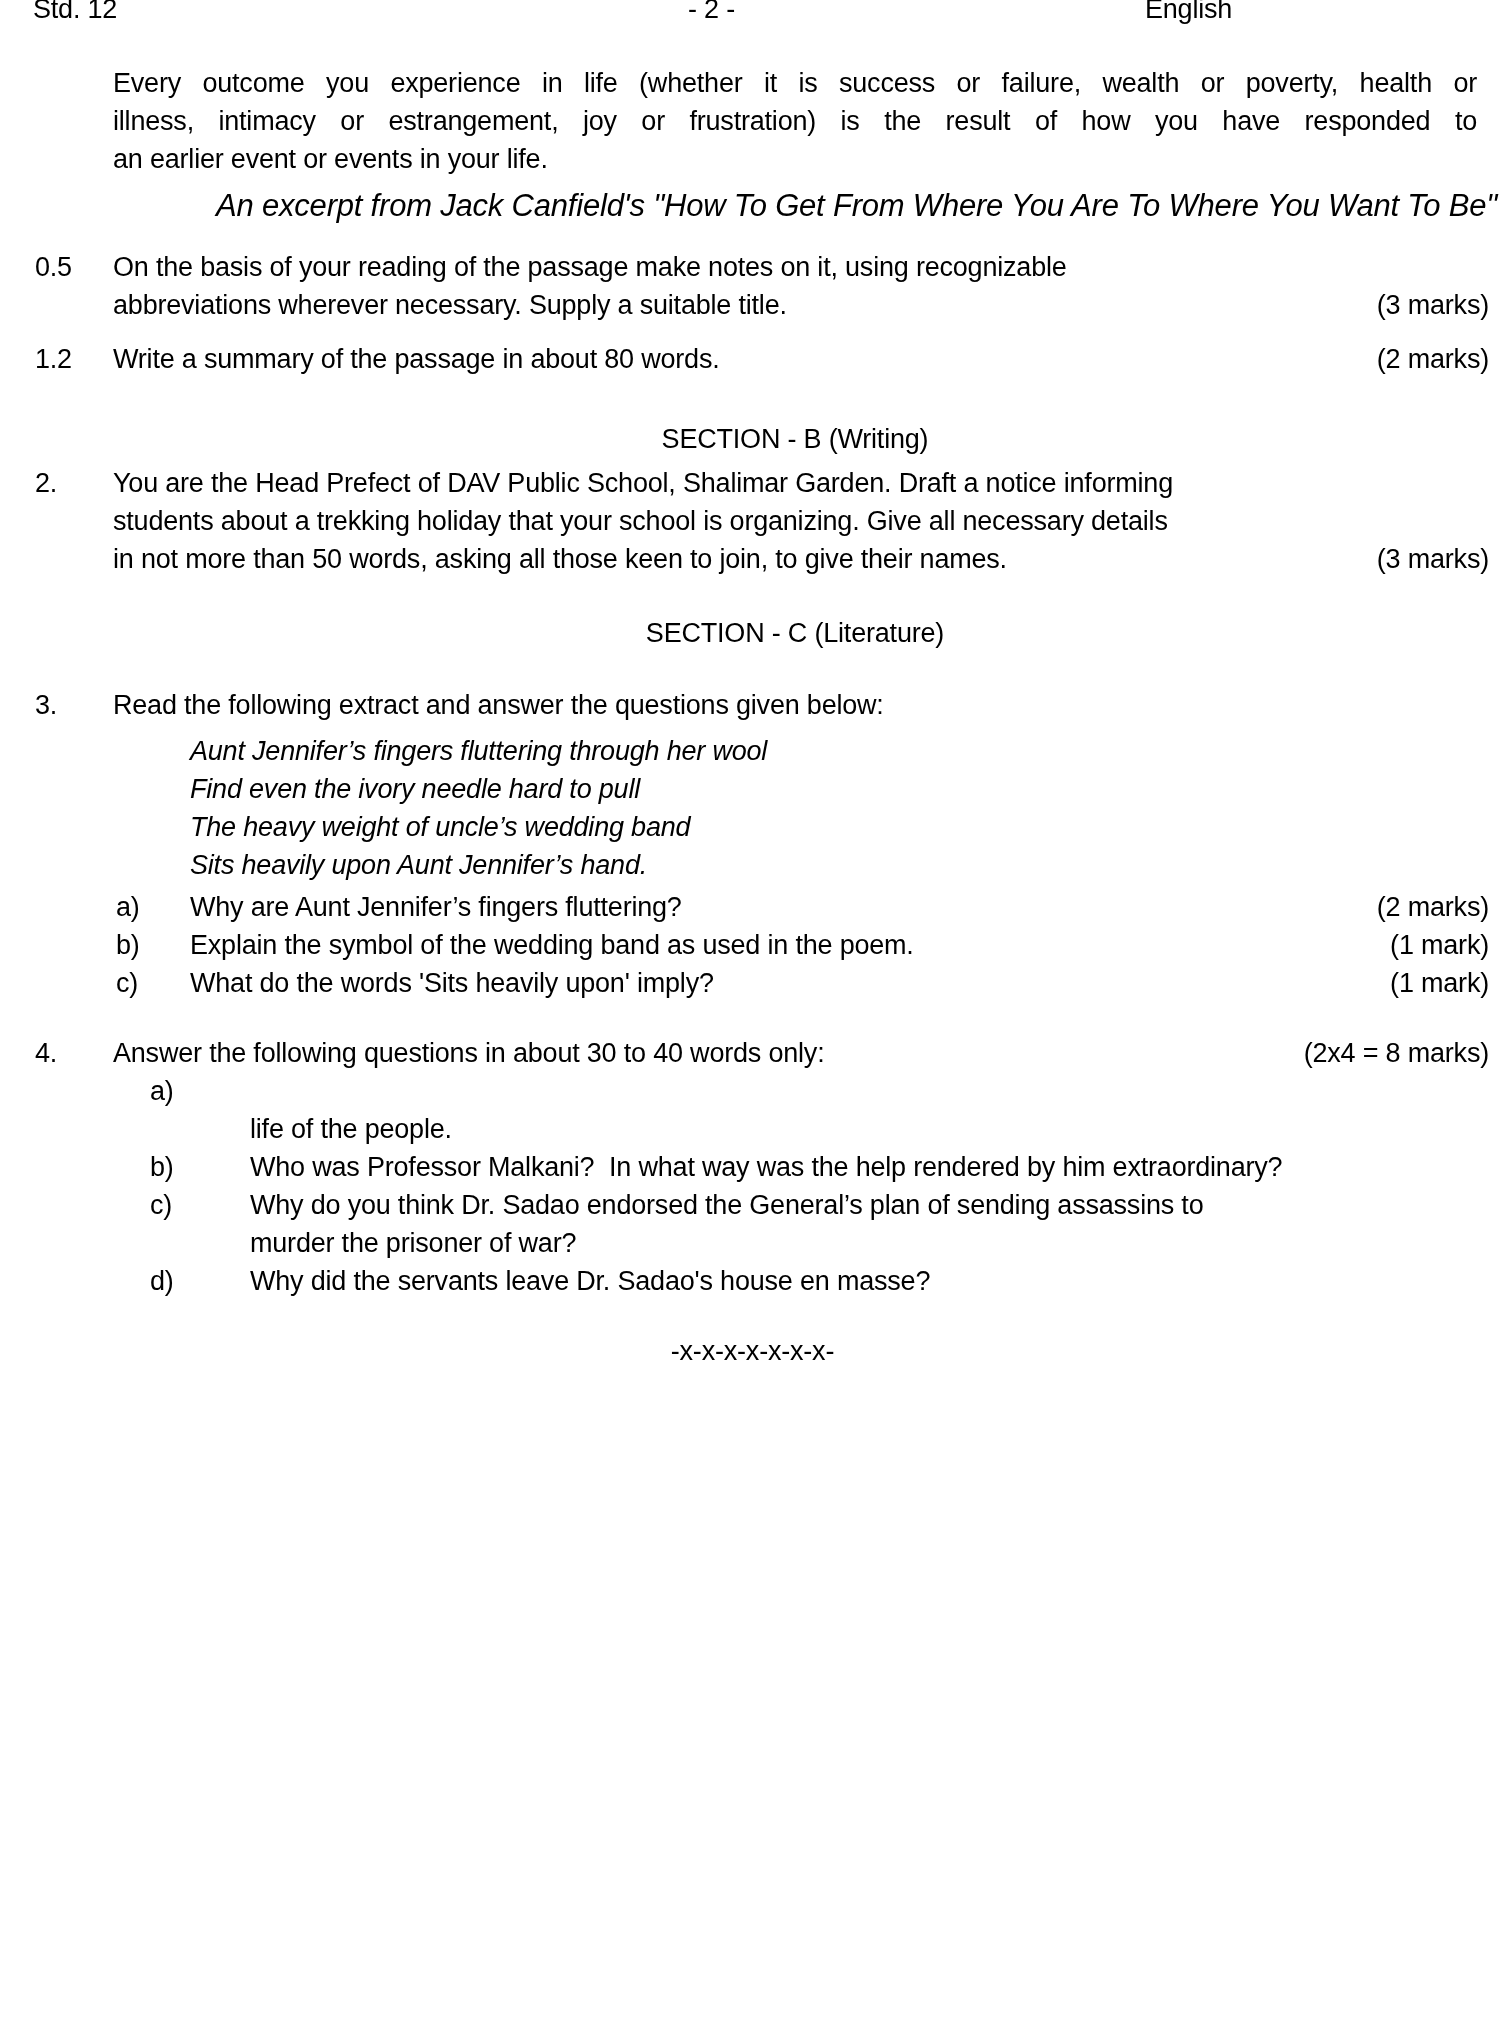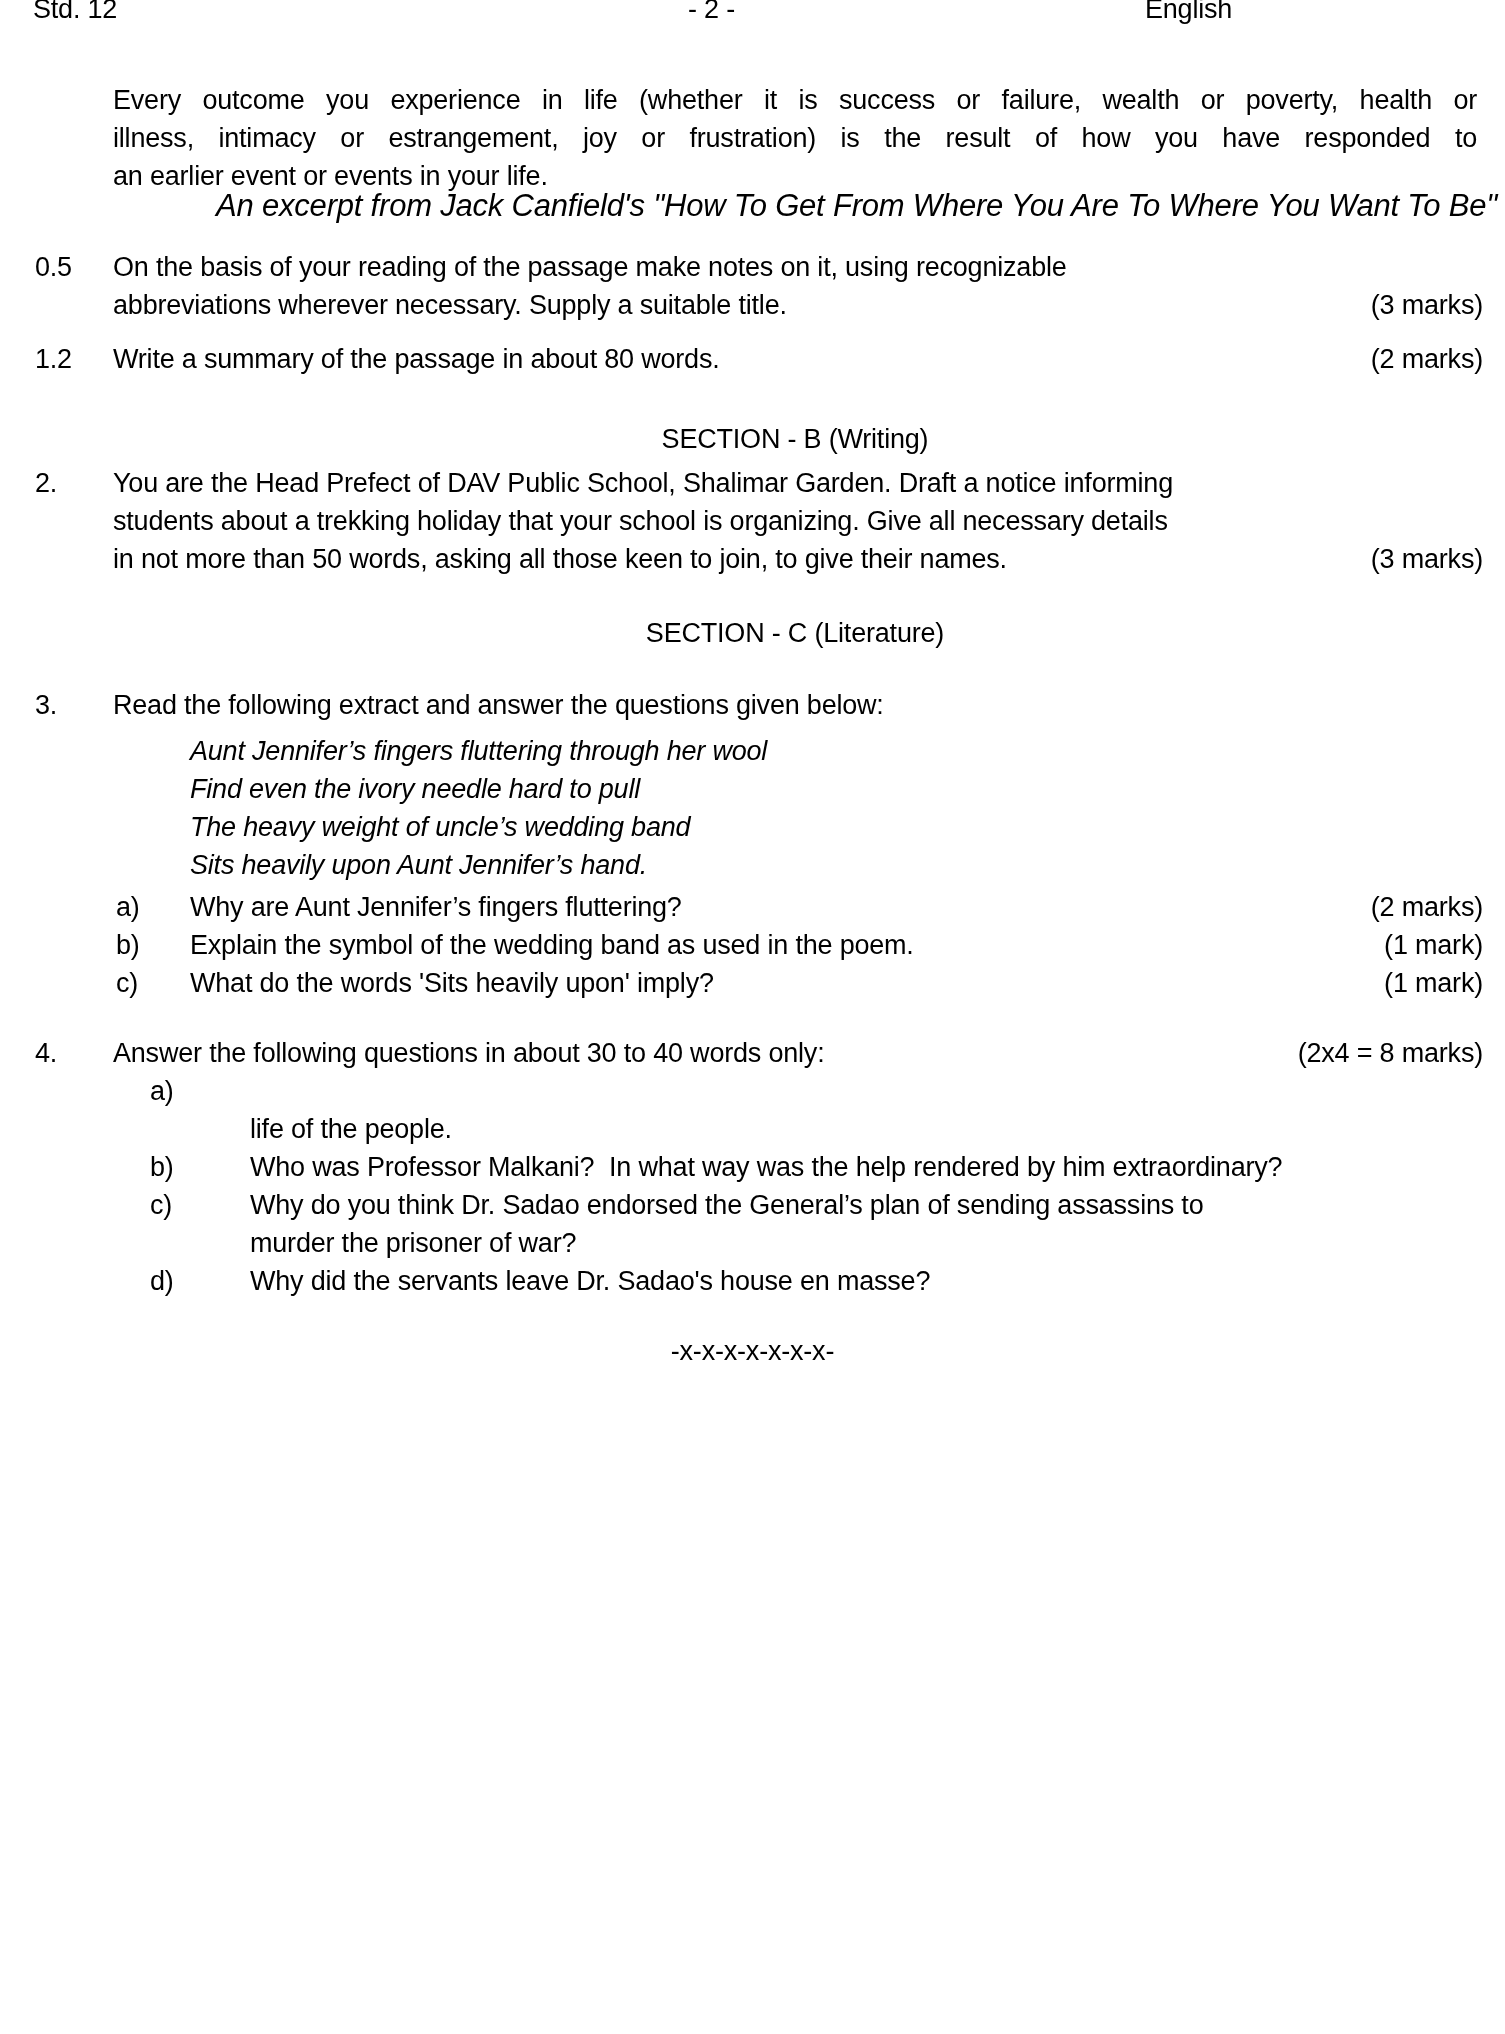--- a/index.html
+++ b/index.html
@@ -20,21 +20,21 @@
   .hdr{top:-10px;left:0;right:0;height:40px;}
   .hdr .h-left{left:33px;}
   .hdr .h-center{left:688px;}
   .hdr .h-right{left:1145px;}
   
   .block{left:0;right:0;}
   .qnum{position:absolute;left:35px;top:0;white-space:nowrap;}
   .qtext{margin-left:113px;margin-right:28px;}
   .just .line{text-align:justify;text-align-last:justify;}
   .just .line.last{text-align:left;text-align-last:left;}
-  .marks{position:absolute;right:22px;top:0;white-space:nowrap;}
+  .marks{position:absolute;right:16px;top:0;white-space:nowrap;}
   .marks.l2{top:38px;}
   .marks.l3{top:76px;}
   .attr{
     font-style:italic;font-size:31px;line-height:32px;
     text-align:right;margin-left:113px;margin-right:8px;
   }
   .sect{text-align:center;margin-left:113px;margin-right:28px;}
   .poem{font-style:italic;margin-left:190px;}
   .subrow{position:relative;height:38px;}
   .sub3 .letter{position:absolute;left:116px;top:0;}
@@ -49,21 +49,21 @@
 <body>
 
 <div class="page">
 
   <div class="abs hdr">
     <span class="h-left">Std. 12</span>
     <span class="h-center">- 2 -</span>
     <span class="h-right">English</span>
   </div>
 
-  <div class="abs block just" style="top:81px;">
+  <div class="abs block just" style="top:64px;">
     <div class="qtext">
       <div class="line">Every outcome you experience in life (whether it is success or failure, wealth or poverty, health or</div>
       <div class="line">illness, intimacy or estrangement, joy or frustration) is the result of how you have responded to</div>
       <div class="line last">an earlier event or events in your life.</div>
     </div>
   </div>
 
   <div class="abs block" style="top:190px;">
     <div class="attr">An excerpt from Jack Canfield's "How To Get From Where You Are To Where You Want To Be"</div>
   </div>

